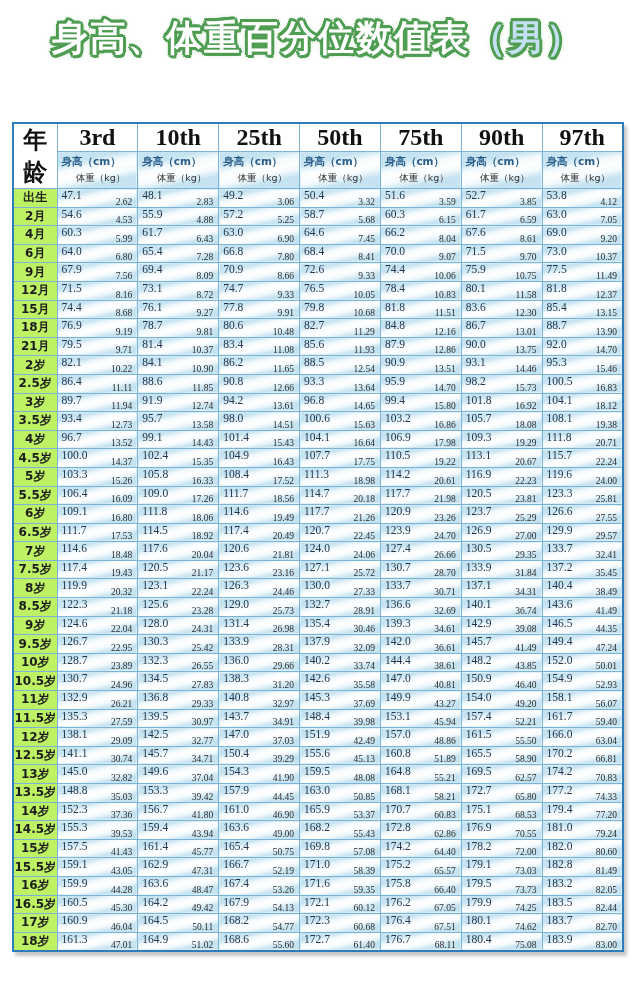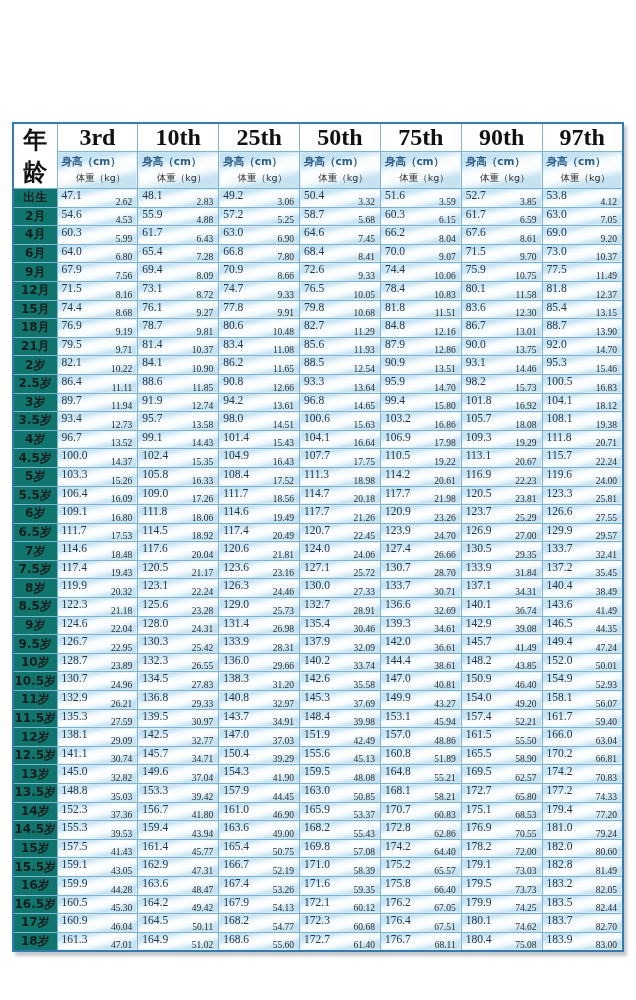--- a/index.html
+++ b/index.html
@@ -63,40 +63,41 @@
     font-size:10.5px;color:#2a5d88;font-weight:bold;
     font-family:"DejaVu Sans","Liberation Sans",sans-serif;white-space:nowrap;
   }
   .hw-cell .wl{
     position:absolute;right:12px;bottom:3px;
     font-size:9.5px;color:#333333;font-weight:normal;
     font-family:"DejaVu Sans","Liberation Sans",sans-serif;white-space:nowrap;
   }
   
   td.age{
-    height:17.6px;background:#0f766e;text-align:center;vertical-align:middle;
+    height:17.6px;background:#bef264;text-align:center;vertical-align:middle;
     font-family:"DejaVu Sans","Liberation Sans",sans-serif;
     font-size:12px;font-weight:bold;color:#1c1c1c;
   }
   td.val{position:relative;height:17.6px;}
   td.val .h{
     position:absolute;left:4px;top:0px;
     font-size:11.5px;color:#22364d;letter-spacing:0px;
     font-family:"Liberation Serif",serif;
   }
   td.val .w{
     position:absolute;right:5px;bottom:0px;
     font-size:9.5px;color:#2c2c2c;
     font-family:"Liberation Serif",serif;
   }
 </style>
 </head>
 <body>
 
 <div class="title-wrap">
+  <div class="title-line"><span>身高、体重百分位数值表</span><span class="title-suffix">（男）</span></div>
 </div>
 
 <div class="table-outer">
   <table>
     <colgroup>
       <col class="age-col">
       <col>
         <col>
         <col>
         <col>

